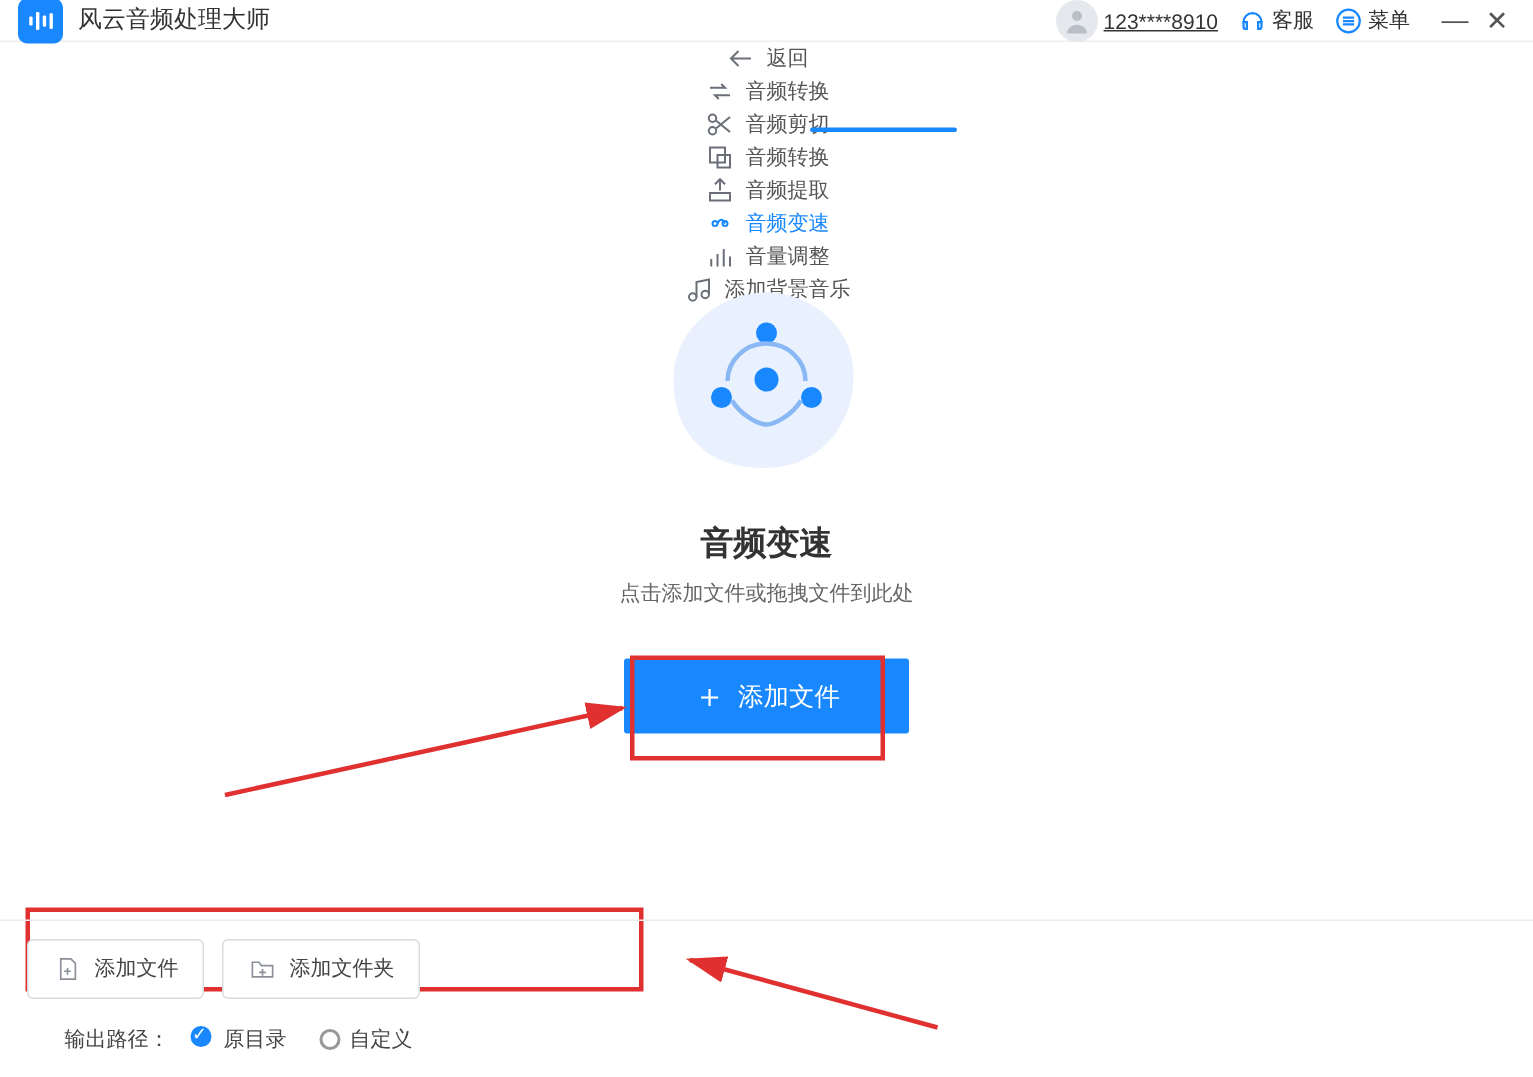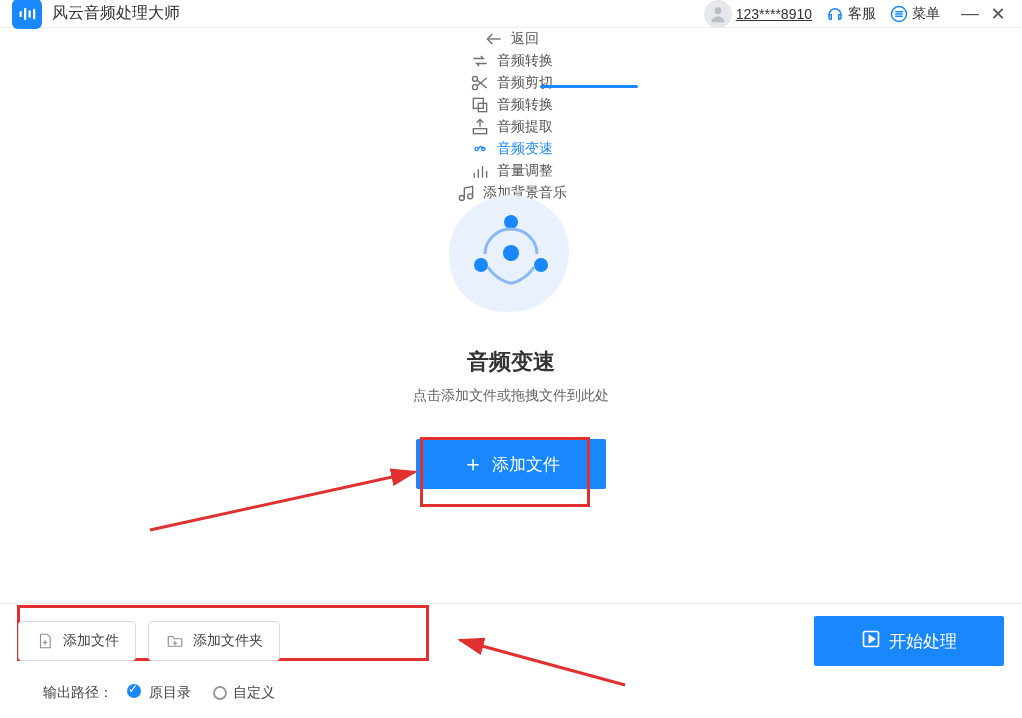--- a/index.html
+++ b/index.html
@@ -234,27 +234,20 @@
     <div class="small-btn">
       <span class="ic">
           <svg width="18" height="18" viewBox="0 0 24 24">
             <path d="M3 6h6l2 3h10v10H3z"></path>
             <line x1="12" y1="12" x2="12" y2="18"></line>
             <line x1="9" y1="15" x2="15" y2="15"></line>
           </svg>
         </span>
       <span>添加文件夹</span>
     </div>
-    <div class="start-btn">
-      <span class="ic"><svg width="20" height="20" viewBox="0 0 24 24" fill="none" stroke="#fff" stroke-width="2">
-            <rect x="3" y="3" width="18" height="18" rx="2"></rect>
-            <polygon points="10,8 16,12 10,16" fill="#fff"></polygon>
-          </svg></span>
-      <span>开始处理</span>
-    </div>
   </div>
   <div class="bottom-row2">
     <span class="olabel">输出路径：</span>
     <div class="radio sel">
       <span class="dot check"></span>
       <span>原目录</span>
     </div>
     <div class="radio">
       <span class="dot"></span>
       <span>自定义</span>

